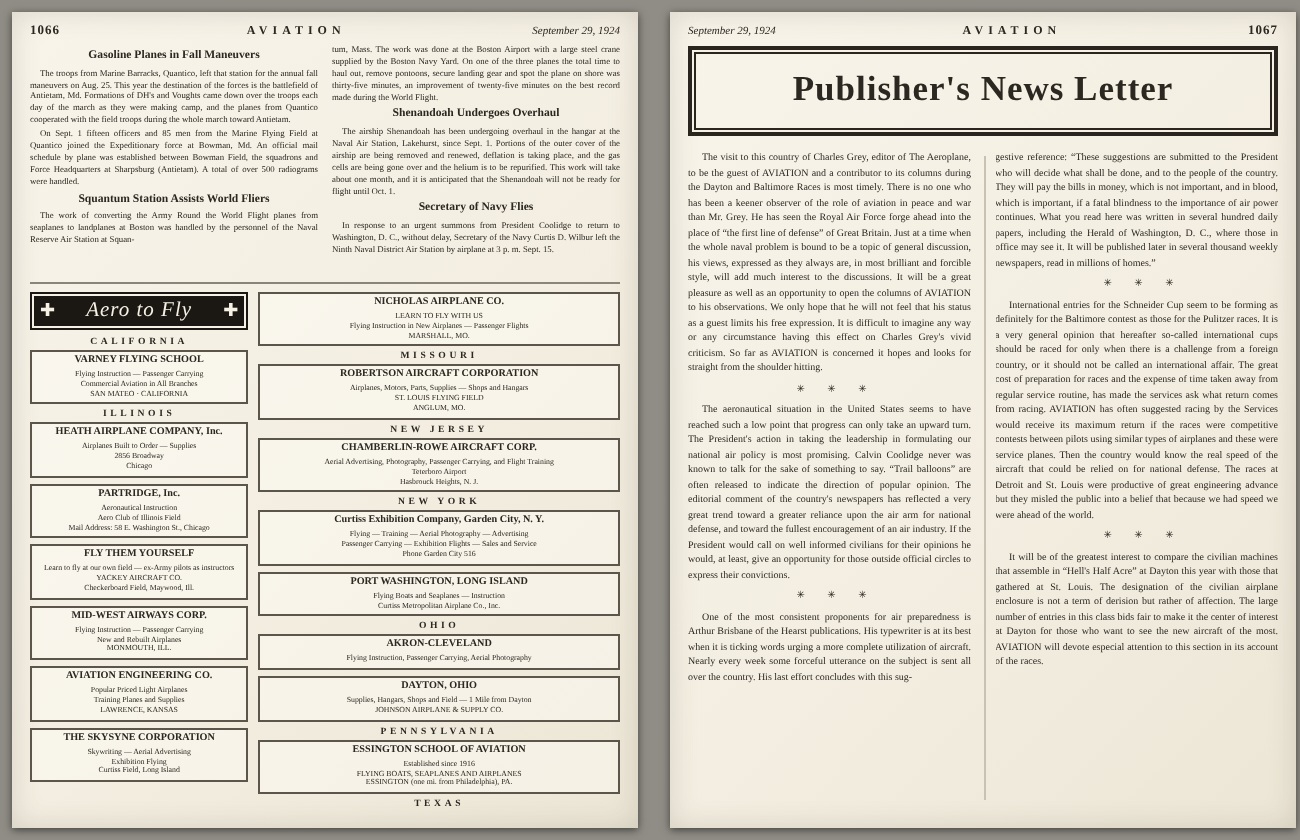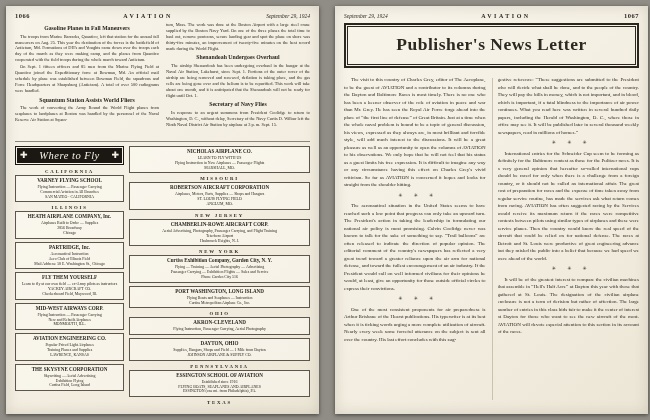--- a/index.html
+++ b/index.html
@@ -92,21 +92,21 @@
         <div class="art-title">Secretary of Navy Flies</div>
         <p class="art-body">In response to an urgent summons from President Coolidge to return to Washington, D. C., without delay, Secretary of the Navy Curtis D. Wilbur left the Ninth Naval District Air Station by airplane at 3 p. m. Sept. 15.</p>
       </div>
     </div>
 
     <div class="dir">
 
       <div class="dir-left">
         <div class="banner">
           <span class="cross">✚</span>
-          <span class="lbl">Where to Fly</span>
+          <span class="lbl">Aero to Fly</span>
           <span class="cross">✚</span>
         </div>
 
         <div class="state">CALIFORNIA</div>
         <div class="ad">
           <div class="nm">VARNEY FLYING SCHOOL</div>
           <div class="ln">Flying Instruction — Passenger Carrying</div>
           <div class="ln">Commercial Aviation in All Branches</div>
           <div class="ln">SAN MATEO · CALIFORNIA</div>
         </div>

